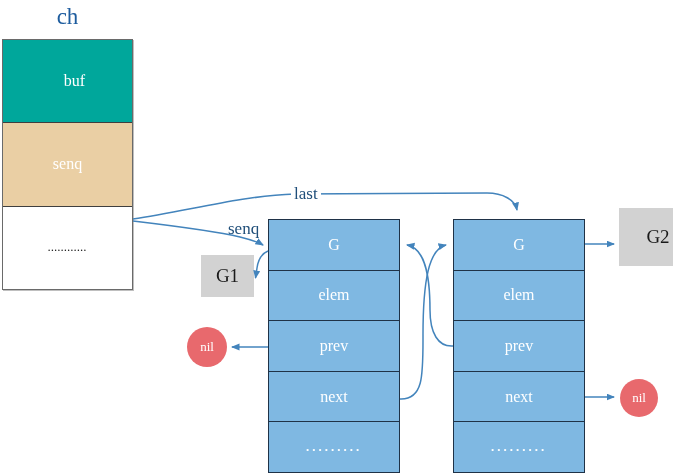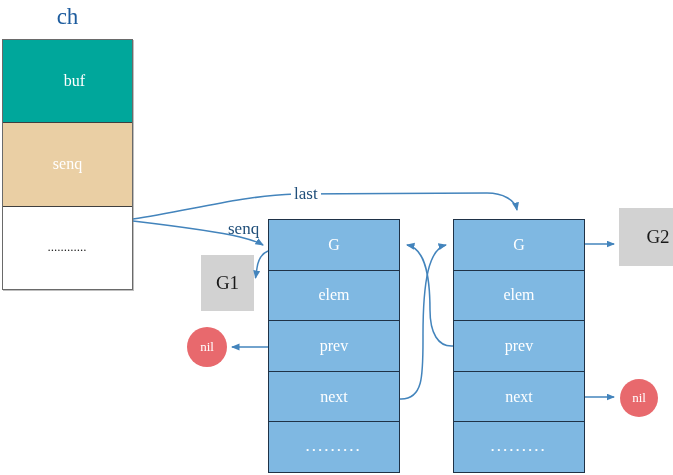--- a/index.html
+++ b/index.html
@@ -34,21 +34,21 @@
     flex:1;display:flex;align-items:center;justify-content:center;
     color:#fff;font-size:16px;border-top:1px solid var(--node_border,#1F3247);
   }
   .gnode-row:first-child{border-top:none;}
   .gnode-row.dots-row{font-size:13px;font-weight:bold;letter-spacing:3px;}
   
   .gbox{
     position:absolute;display:flex;align-items:center;justify-content:center;
     color:#1a1a1a;font-size:19px;
   }
-  .gbox.g1{left:201px;top:255px;width:53px;height:56px;}
+  .gbox.g1{left:201px;top:255px;width:53px;height:42px;}
   .gbox.g2{left:619px;top:208px;width:46px;height:58px;padding-left:16px;}
   
   .nil{
     position:absolute;border-radius:50%;display:flex;align-items:center;justify-content:center;
     color:#fff;font-size:13px;text-align:right;
   }
   .nil.left{left:187px;top:327px;width:40px;height:40px;}
   .nil.right{left:620px;top:379px;width:38px;height:38px;}
   
   .ptr-label{

